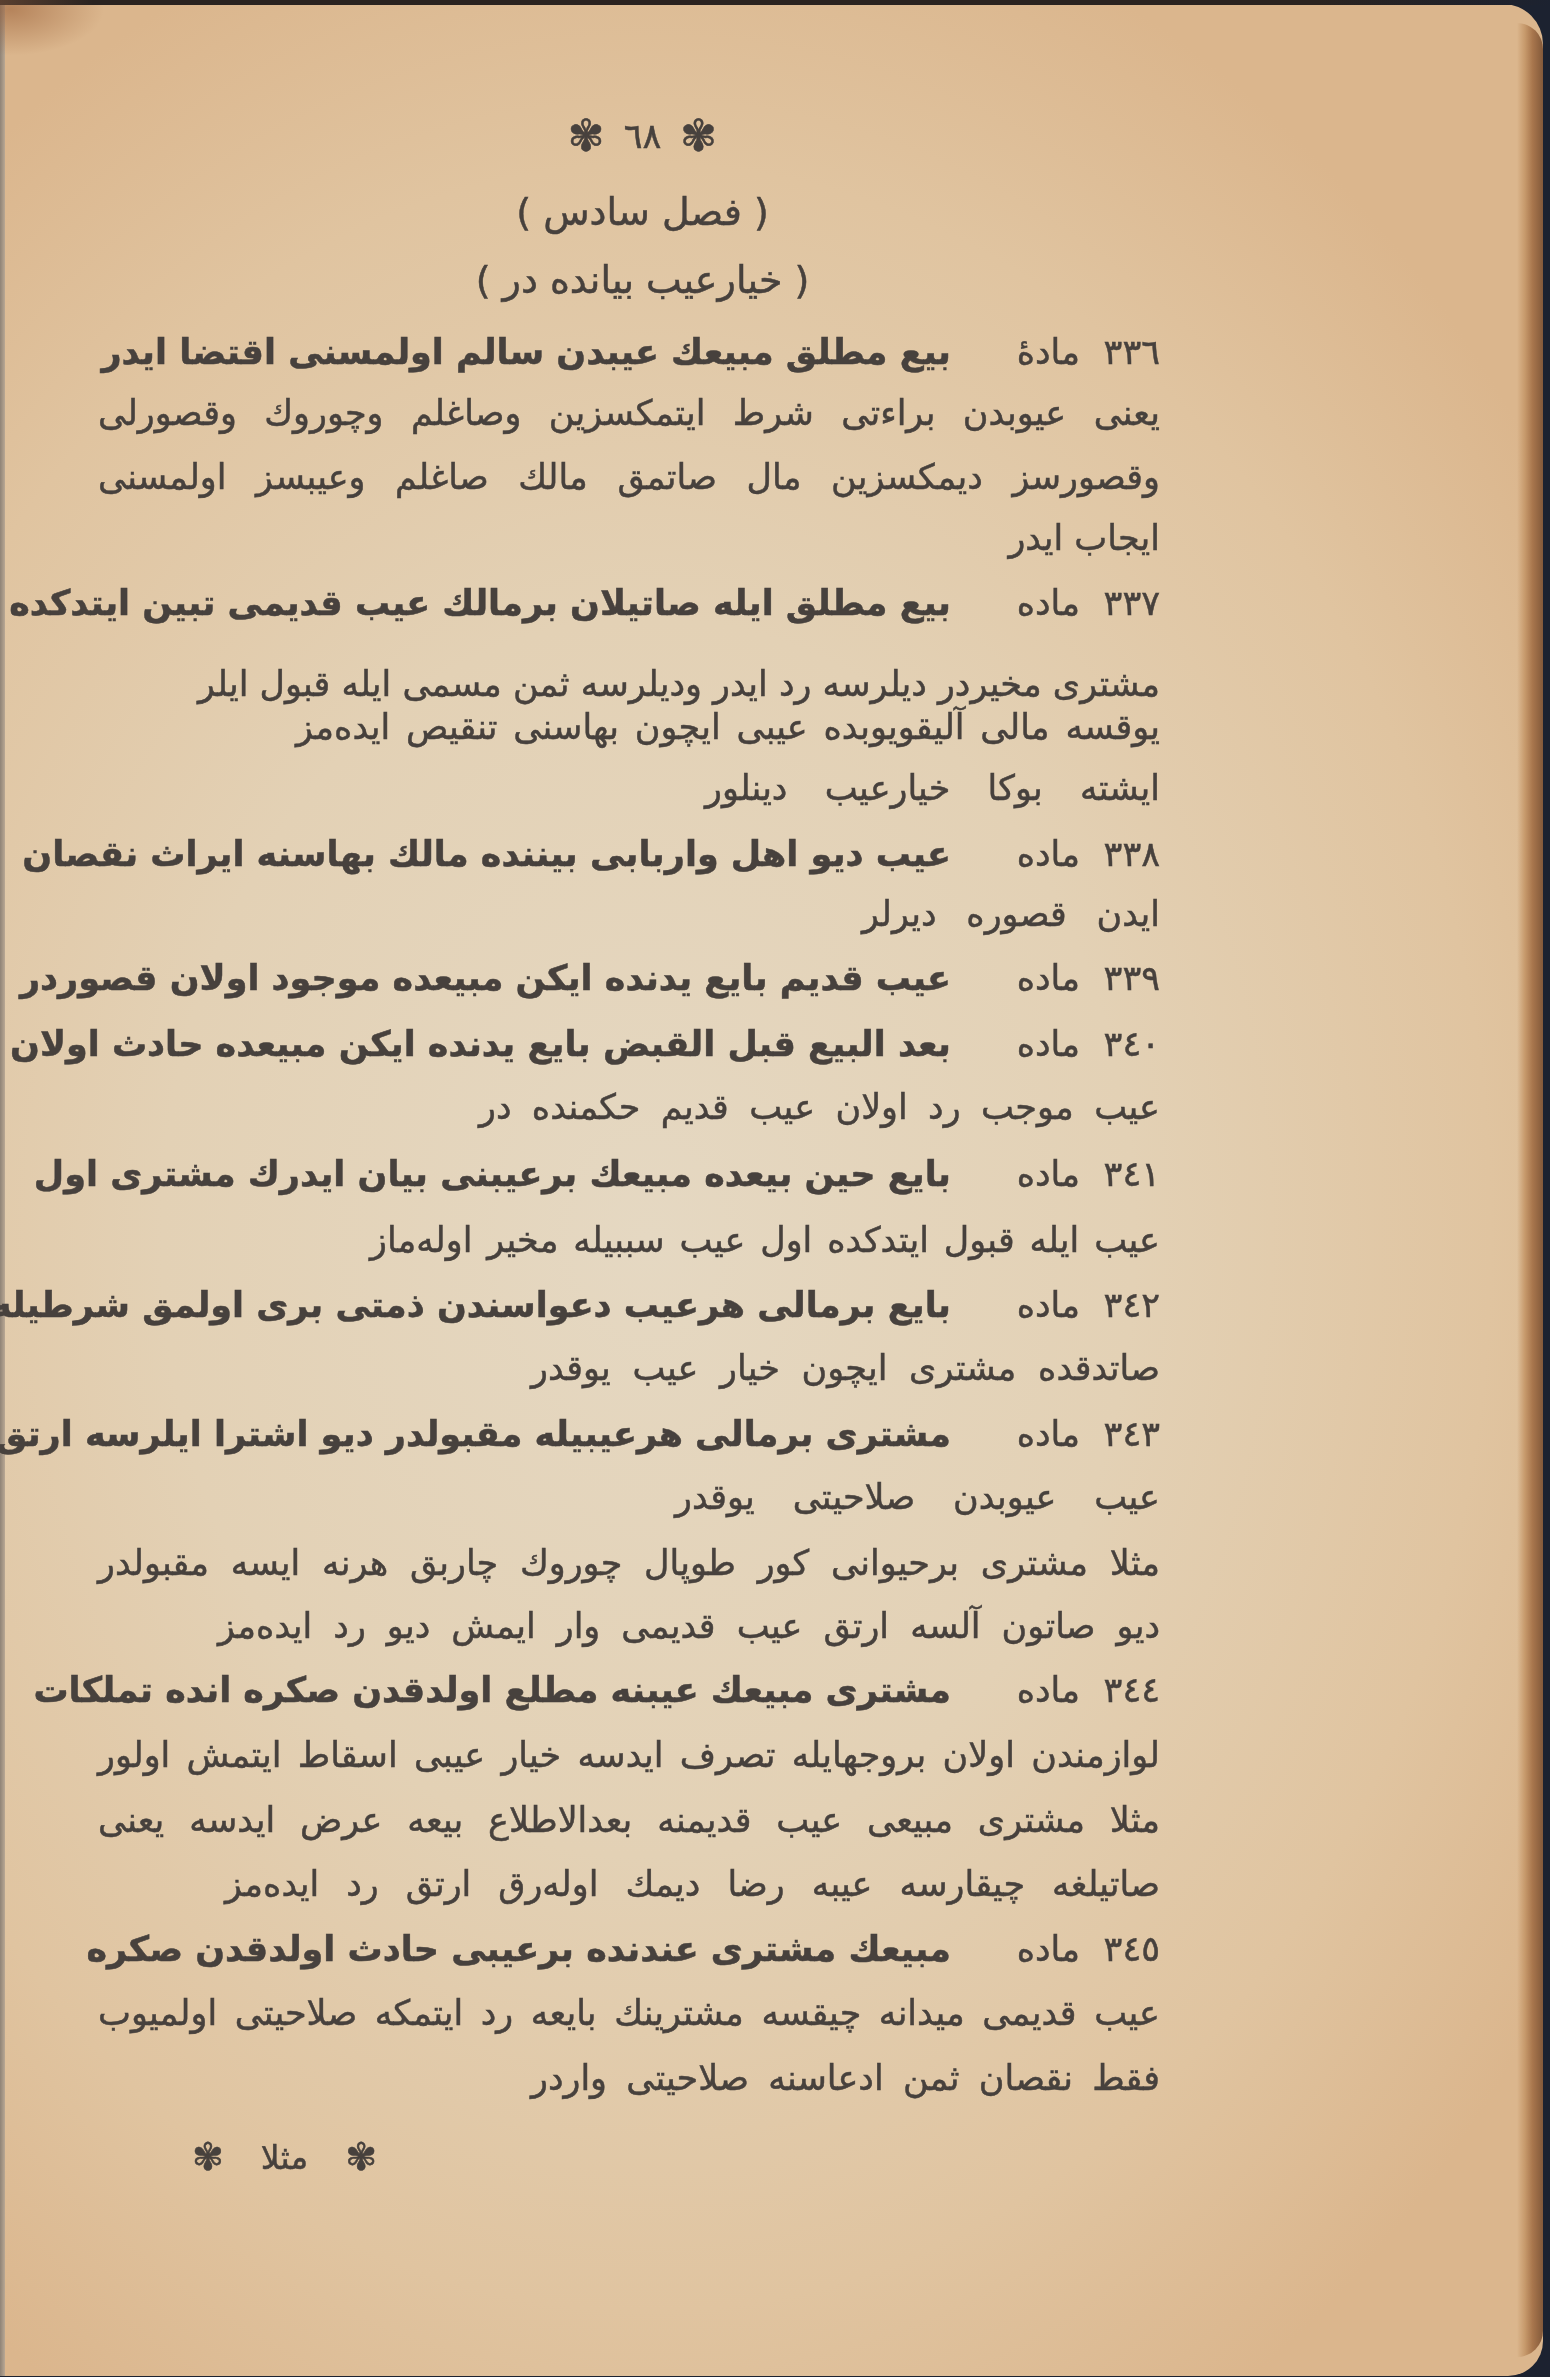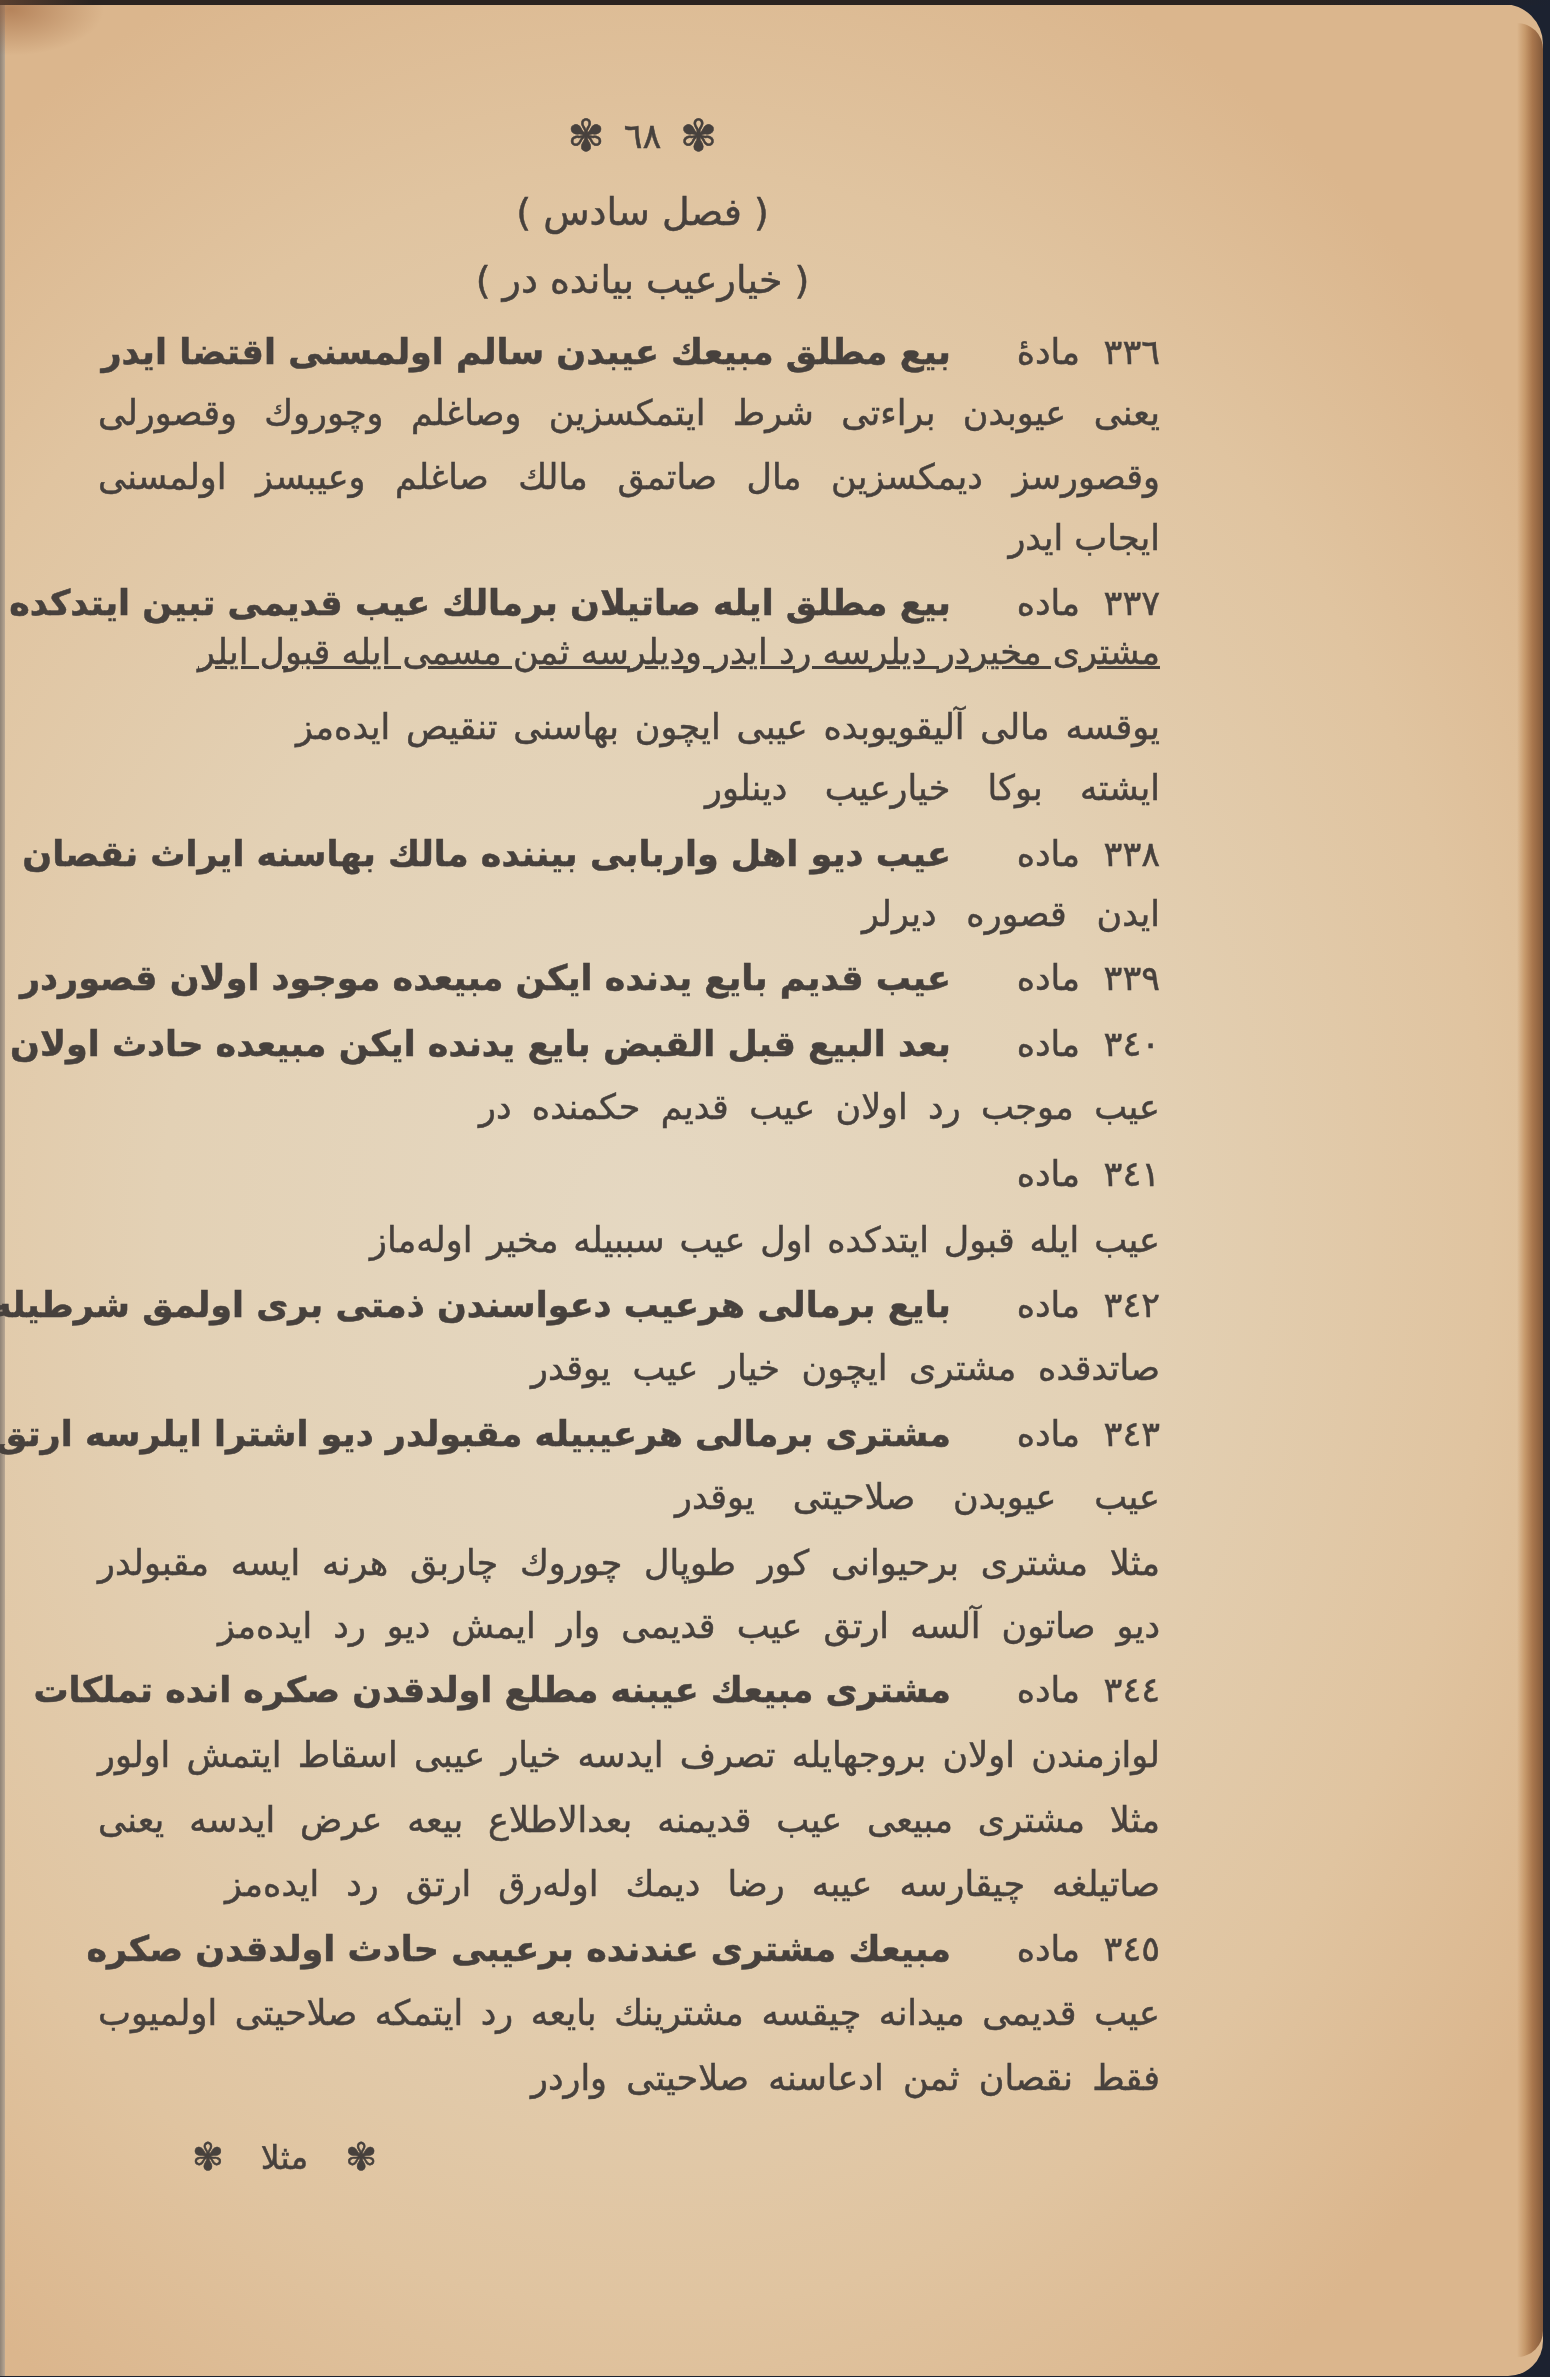--- a/index.html
+++ b/index.html
@@ -103,21 +103,21 @@
         <span class="txt">ایجاب ایدر</span>
       </div>
   </section>
 
   <section>
     <div class="line art ink" style="top:567px;left:85px;">
       <span class="num">٣٣٧</span>
       <span class="lbl">ماده</span>
       <span class="txt">بیع مطلق ایله صاتیلان برمالك عیب قدیمی تبین ایتدکده</span>
     </div>
-    <div class="line ink" style="top:616px;left:228px;text-decoration:underline;">
+    <div class="line ink" style="top:648px;left:228px;">
         <span class="txt">مشتری مخیردر دیلرسه رد ایدر ودیلرسه ثمن مسمی ایله قبول ایلر</span>
       </div>
     <div class="line ink" style="top:691px;left:296px;">
         <span class="txt">یوقسه مالی آلیقویوبده عیبی ایچون بهاسنی تنقیص ایده‌مز</span>
       </div>
     <div class="line ink" style="top:752px;left:705px;">
         <span class="txt">ایشته بوکا خیارعیب دینلور</span>
       </div>
   </section>
 
@@ -148,20 +148,21 @@
     </div>
     <div class="line ink" style="top:1071px;left:479px;">
         <span class="txt">عیب موجب رد اولان عیب قدیم حکمنده در</span>
       </div>
   </section>
 
   <section>
     <div class="line art ink" style="top:1138px;left:98px;">
       <span class="num">٣٤١</span>
       <span class="lbl">ماده</span>
+      <span class="txt">بایع حین بیعده مبیعك برعیبنی بیان ایدرك مشتری اول</span>
     </div>
     <div class="line ink" style="top:1204px;left:370px;">
         <span class="txt">عیب ایله قبول ایتدکده اول عیب سببیله مخیر اوله‌ماز</span>
       </div>
   </section>
 
   <section>
     <div class="line art ink" style="top:1269px;left:98px;">
       <span class="num">٣٤٢</span>
       <span class="lbl">ماده</span>

